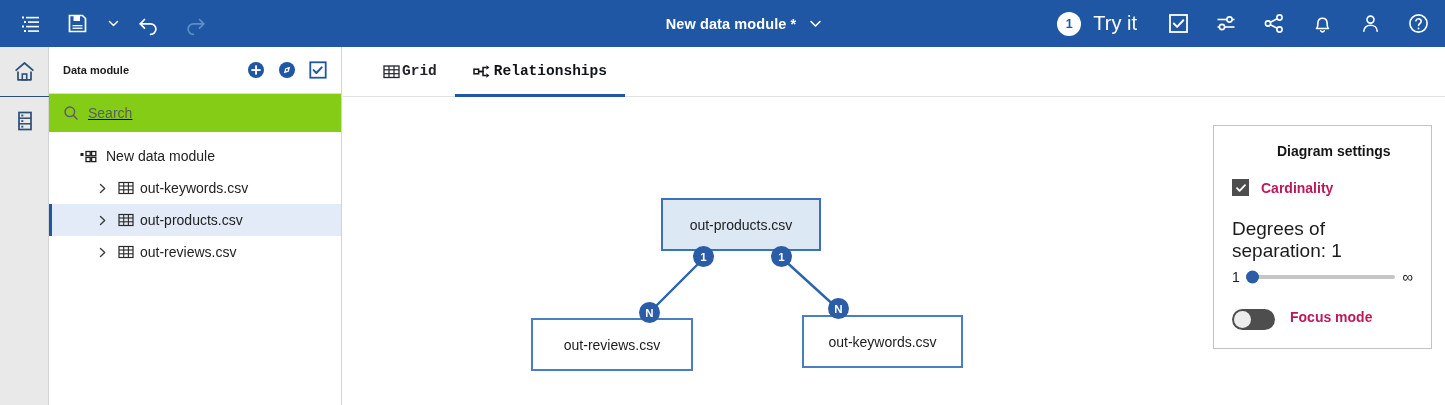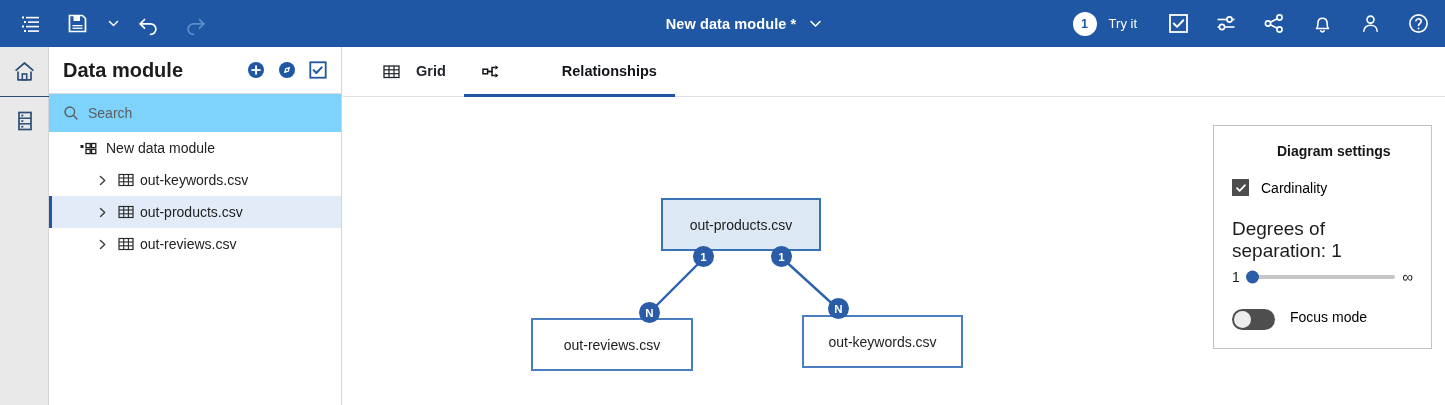--- a/index.html
+++ b/index.html
@@ -44,21 +44,21 @@
     display: flex; align-items: center; gap: 2px;
   }
   .badge-one {
     width: 24px; height: 24px; border-radius: 50%;
     background: #ffffff; color: #1f57a4;
     font-size: 12.5px; font-weight: 700;
     display: flex; align-items: center; justify-content: center;
     margin-right: 10px; cursor: pointer;
   }
   .tryit {
-    color: #ffffff; font-size: 13px; font-weight: 400;
+    color: #ffffff; font-size: 20px; font-weight: 400;
     margin-right: 16px; cursor: pointer; white-space: nowrap;
   }
   .hdr-icon {
     width: 46px; height: 46px;
     display: flex; align-items: center; justify-content: center;
     cursor: pointer;
   }
 
   
   .rail {
@@ -80,35 +80,36 @@
     width: 293px; height: 358px;
     background: #ffffff;
     border-right: 1px solid #d4d4d4;
   }
   .sb-header {
     height: 47px; display: flex; align-items: center;
     padding: 0 14px 0 14px;
     border-bottom: 1px solid #dcdcdc;
   }
   .sb-title {
-    font-size: 20px; font-weight: 700; color: #1c1c1c;
+    font-size: 11px; font-weight: 700; color: #1c1c1c;
     flex: 1;
   }
   .sb-actions { display: flex; align-items: center; gap: 13px; }
   .sb-act { width: 18px; height: 18px; cursor: pointer; display: flex; align-items: center; justify-content: center; }
 
   .sb-search {
-    height: 38px; background: #7dd3fc;
+    height: 38px; background: #84cc16;
     display: flex; align-items: center; gap: 9px;
     padding: 0 14px;
     cursor: text;
+    text-decoration: underline;
   }
   .sb-search-ph { font-size: 14px; color: #5d5d5d; }
 
-  .tree { padding-top: 0; }
+  .tree { padding-top: 8px; }
   .tree-row {
     height: 32px; display: flex; align-items: center;
     position: relative; cursor: pointer;
   }
   .tree-row.root { padding-left: 31px; gap: 9px; }
   .tree-row.child { padding-left: 47px; gap: 0; }
   .tree-row.selected { background: #e2ebf7; }
   .tree-row.selected::before {
     content: ""; position: absolute; left: 0; top: 0;
     width: 3px; height: 32px; background: #1f57a4;
@@ -123,28 +124,29 @@
     width: 1102px; height: 358px;
     background: #ffffff;
   }
   .tabs {
     height: 50px; display: flex; align-items: flex-end;
     padding-left: 22px; gap: 0;
     border-bottom: 1px solid #e2e2e2;
     background: #ffffff;
   }
   .tab {
-    height: 49px; display: flex; align-items: center; gap: 16px;
+    height: 49px; display: flex; align-items: center; gap: 2px;
     padding: 0 18px; cursor: pointer;
     border-bottom: 3px solid transparent;
     margin-bottom: -1px;
+    font-family: Liberation Mono, monospace;
   }
   .tab-label { font-size: 14.5px; font-weight: 600; color: #20242a; white-space: nowrap; }
   .tab.active { border-bottom-color: #1f57a4; }
-  .tab.active .tab-label { color: #111418; margin-left: 45px; }
+  .tab.active .tab-label { color: #111418; }
 
   
   .canvas {
     position: absolute; left: 0; top: 50px;
     width: 1102px; height: 308px;
     background: #ffffff; overflow: hidden;
   }
   .node {
     position: absolute;
     border: 2px solid #4a7ec0;
@@ -179,21 +181,21 @@
     margin-bottom: 20px;
     margin-left: 45px;
   }
   .set-row-check { display: flex; align-items: center; gap: 12px; margin-bottom: 22px; }
   .cbox {
     width: 17px; height: 17px; background: #4e4e4e;
     display: flex; align-items: center; justify-content: center;
     cursor: pointer; flex: 0 0 auto;
   }
   .cbox svg { display: block; }
-  .set-label { font-size: 14px; color: #000000; }
+  .set-label { font-size: 14px; color: #be185d; font-weight: bold; }
 
   .set-slider-label { font-size: 19px; color: #1c1c1c; margin-bottom: 6px; }
   .slider-row { display: flex; align-items: center; gap: 7px; margin-bottom: 24px; }
   .slider-end { font-size: 14px; color: #1c1c1c; }
   .slider-track {
     position: relative; flex: 1; height: 4px;
     background: #c6c6c6; border-radius: 2px; cursor: pointer;
   }
   .slider-knob {
     position: absolute; left: 0px; top: 50%;

